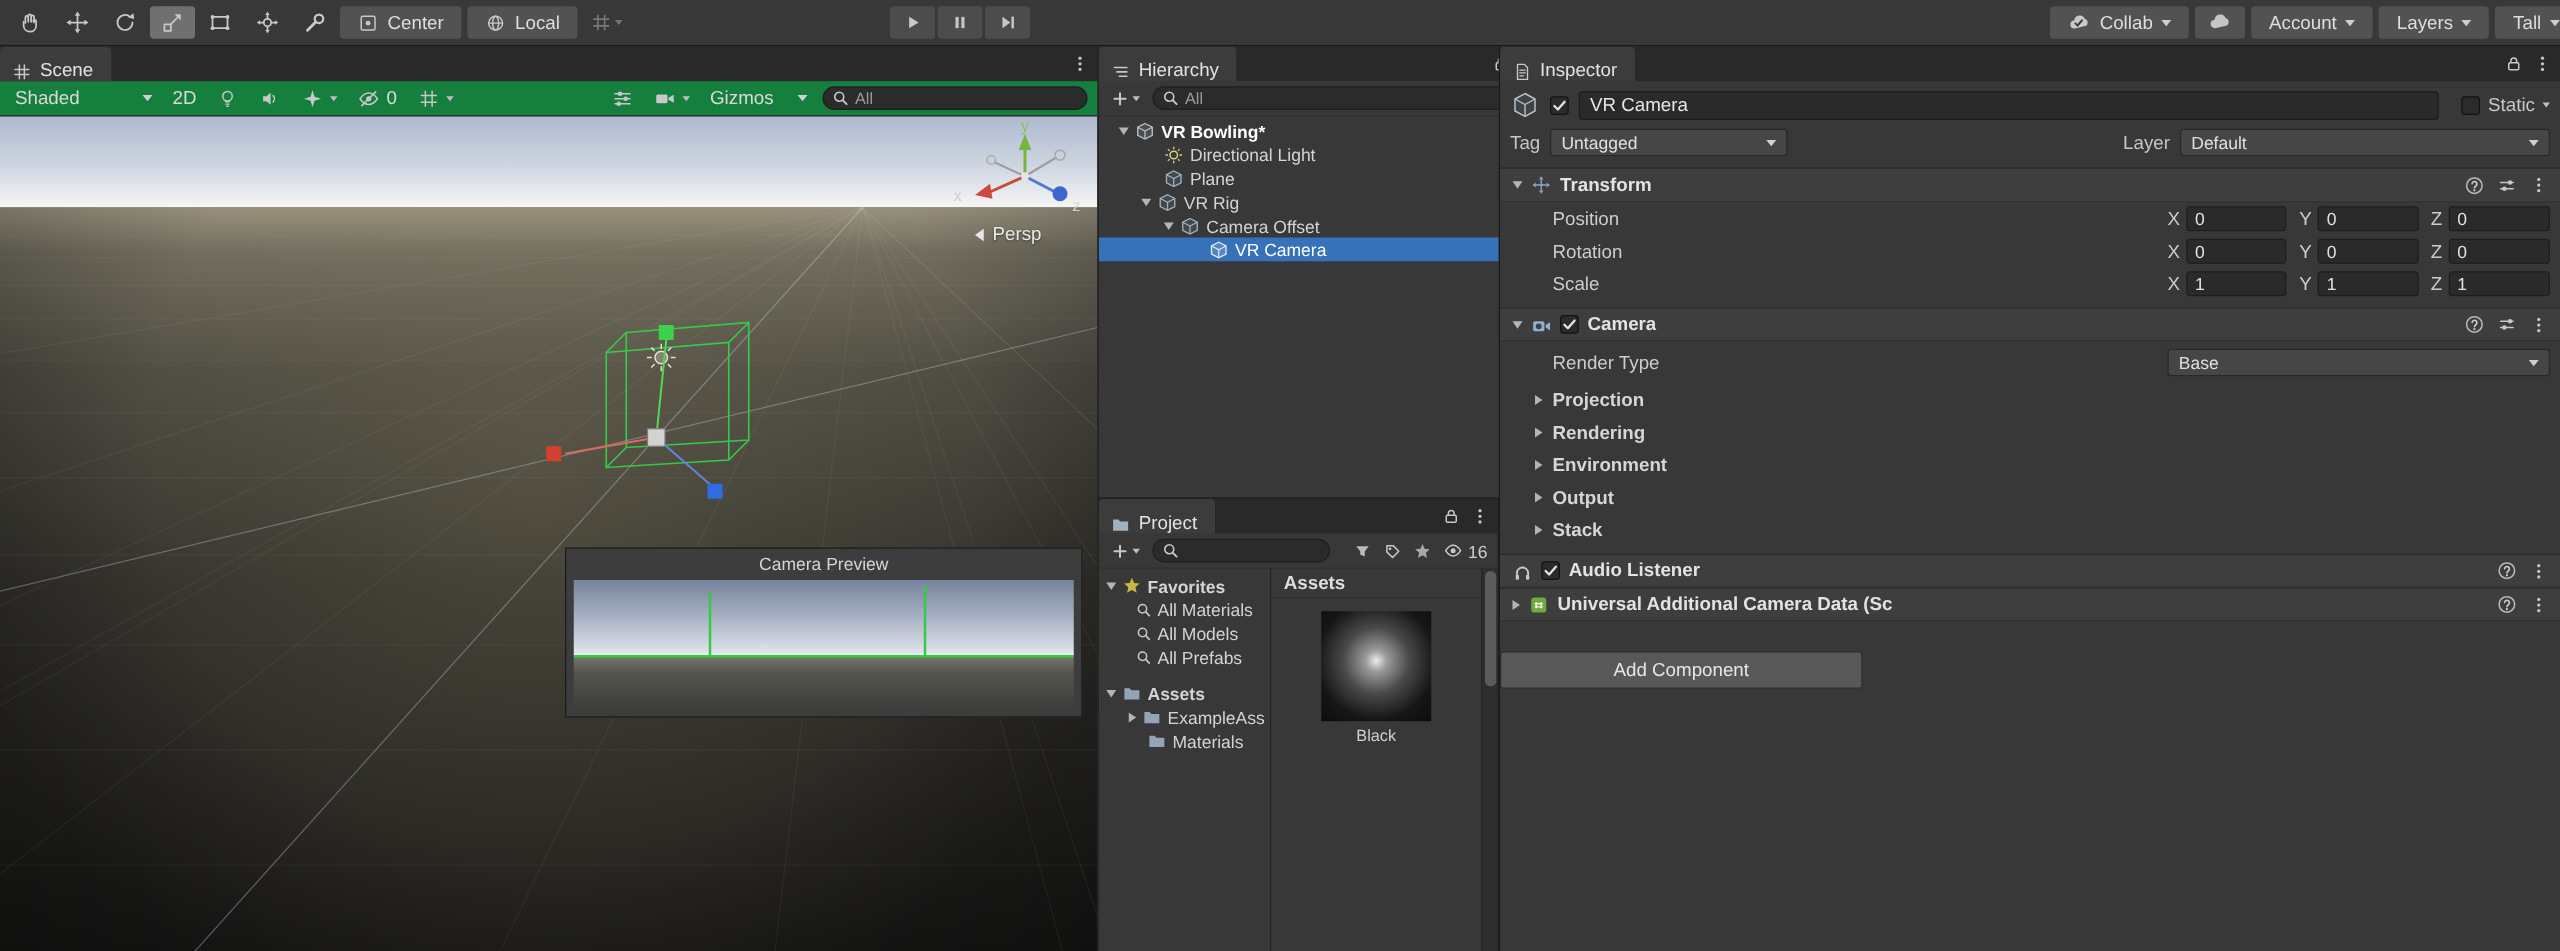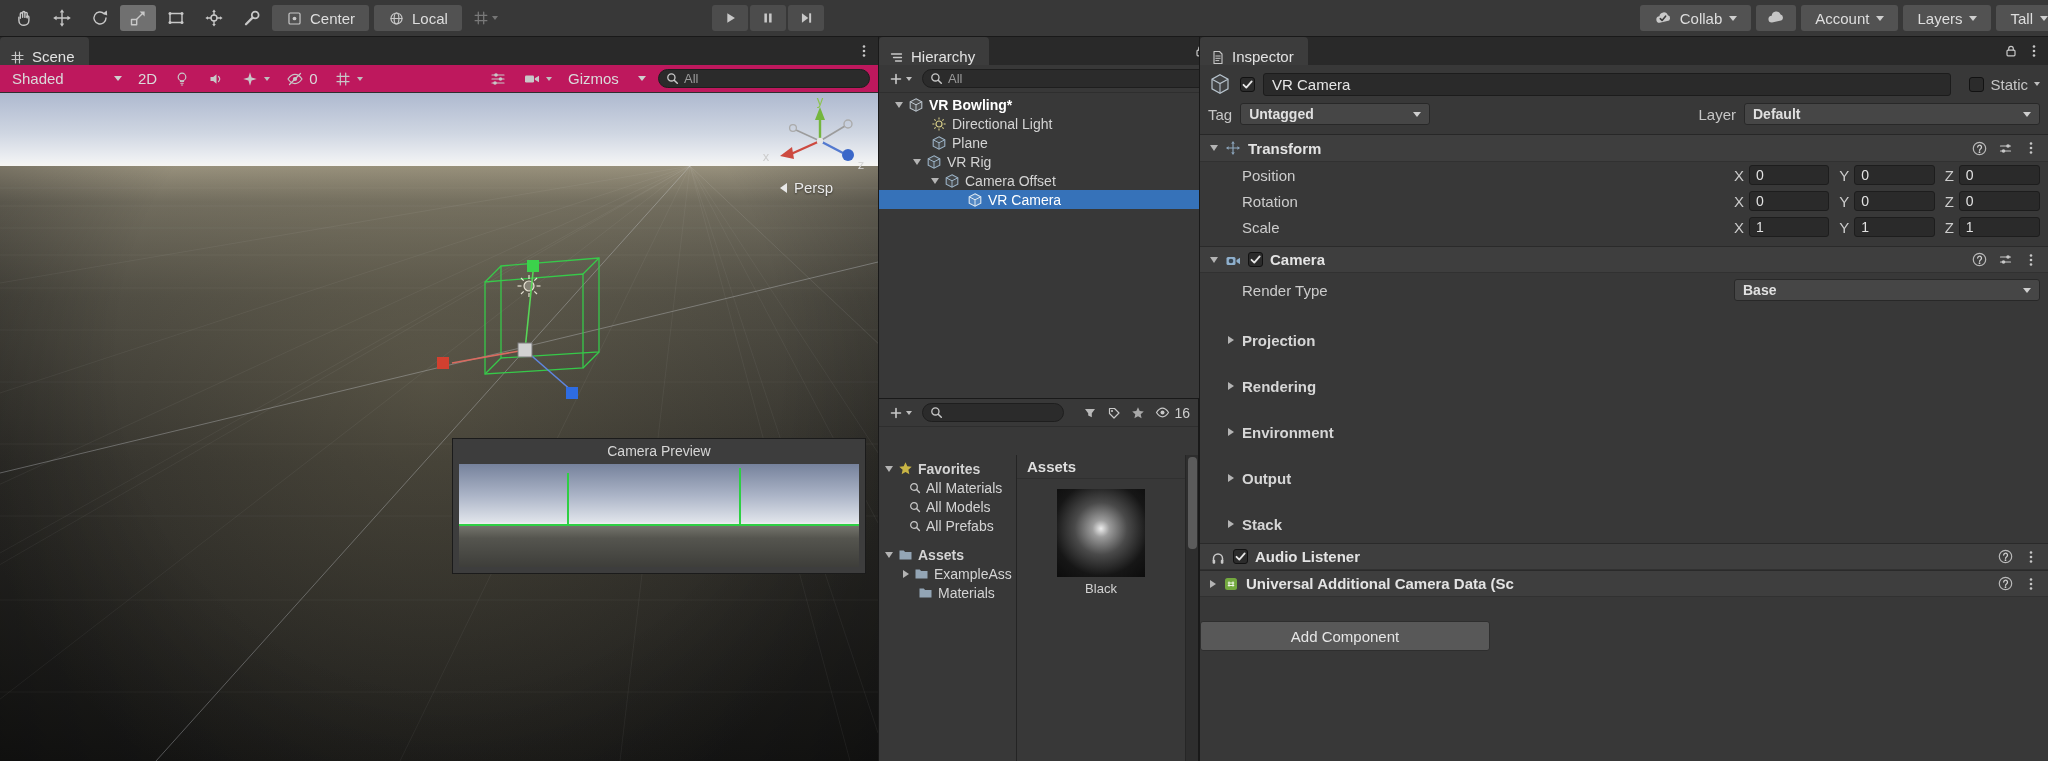--- a/index.html
+++ b/index.html
@@ -39,21 +39,21 @@
   .ptoolbar{height:28px;display:flex;align-items:center;gap:6px;padding:0 6px;background:#383838;border-bottom:1px solid #2e2e2e;}
   .search{height:19px;background:#2b2b2b;border:1px solid #1e1e1e;border-radius:10px;display:flex;align-items:center;gap:5px;padding:0 6px 0 7px;color:#9a9a9a;font-size:13px;}
   .plusbtn{display:flex;align-items:center;gap:3px;padding:0 4px;}
 
   .trow{height:19px;display:flex;align-items:center;gap:5px;color:#d4d4d4;font-size:14px;white-space:nowrap;overflow:hidden;}
   .trow.sel{background:#3672b9;color:#fff;}
   .bold-white{font-weight:bold;color:#fff;}
   .kebab-r{margin-left:auto;margin-right:6px;}
 
   
-  .scenebar{height:28px;display:flex;align-items:center;gap:8px;padding:0 8px;border-bottom:1px solid #2e2e2e;background:#be185d;justify-content:space-between;}
+  .scenebar{height:28px;display:flex;align-items:center;gap:8px;padding:0 8px;border-bottom:1px solid #2e2e2e;background:#15803d;justify-content:space-between;}
   .sbtn{height:22px;display:flex;align-items:center;gap:5px;padding:0 4px;border-radius:3px;color:#dadada;white-space:nowrap;}
   .viewport{position:absolute;left:0;top:56px;width:878px;height:668px;overflow:hidden;}
   .persp{position:absolute;left:780px;top:86px;display:flex;align-items:center;gap:7px;color:#eaeaea;font-size:15px;text-shadow:0 1px 2px rgba(0,0,0,.55);}
 
   .campreview{position:absolute;left:452px;top:345px;width:414px;height:136px;background:#3d3d3d;border:1px solid #1b1b1b;}
   .cp-title{height:24px;display:flex;align-items:center;justify-content:center;color:#d6d6d6;font-size:14px;}
   .cp-img{position:absolute;left:6px;right:6px;top:25px;bottom:6px;overflow:hidden;
     background:linear-gradient(180deg,#76829c 0%,#aab3c6 30%,#dfe3ea 56%,#ecedee 58%,#77776f 59%,#55554f 72%,#3e3e3a 100%);}
   .cp-hline{position:absolute;left:0;right:0;top:58%;height:2px;background:#2ecf44;}
   .cp-v1{position:absolute;left:27%;top:9%;height:49%;width:2px;background:#2ecf44;}
@@ -73,32 +73,32 @@
   .eyecount{display:flex;align-items:center;gap:4px;font-size:14px;color:#cfcfcf;}
 
   
   .insp-body{position:absolute;top:28px;left:0;right:0;bottom:0;}
   .ihdr{padding:5px 8px 7px;border-bottom:1px solid #272727;}
   .ihdr-r1{display:flex;align-items:center;gap:8px;height:28px;}
   .namefield{flex:1;height:23px;background:#2a2a2a;border:1px solid #1c1c1c;border-radius:3px;color:#e6e6e6;padding:0 8px;font:inherit;font-size:15px;min-width:0;}
   .staticgrp{display:flex;align-items:center;gap:6px;margin-left:10px;}
   .ihdr-r2{display:flex;align-items:center;gap:8px;height:26px;margin-top:3px;}
   .ilab{color:#c6c6c6;}
-  .dd{height:22px;background:#464646;border:1px solid #282828;border-radius:3px;display:flex;align-items:center;justify-content:space-between;gap:8px;padding:0 8px;color:#e0e0e0;font-size:14px;font-weight:bold;}
+  .dd{height:22px;background:#464646;border:1px solid #282828;border-radius:3px;display:flex;align-items:center;justify-content:space-between;gap:8px;padding:0 8px;color:#e0e0e0;font-size:14px;}
   .cb{width:15px;height:15px;background:#2b2b2b;border:1px solid #121212;border-radius:3px;display:flex;align-items:center;justify-content:center;flex:none;}
   .comp-header{height:27px;display:flex;align-items:center;gap:7px;padding:0 10px;background:#3e3e3e;border-top:1px solid #2a2a2a;border-bottom:1px solid #313131;}
   .ctitle{font-weight:bold;color:#e3e3e3;font-size:15px;white-space:nowrap;overflow:hidden;}
   .hicons{margin-left:auto;display:flex;align-items:center;gap:11px;flex:none;}
   .prow{height:26px;display:flex;align-items:center;padding:0 8px 0 42px;}
   .plab{width:492px;flex:none;color:#cccccc;}
   .axes{flex:1;display:flex;gap:10px;min-width:0;}
   .axis{flex:1;display:flex;align-items:center;gap:5px;min-width:0;}
   .axl{color:#cccccc;flex:none;}
   .nfield{flex:1;min-width:0;height:20px;background:#2a2a2a;border:1px solid #1d1d1d;border-radius:3px;color:#e2e2e2;padding:0 6px;font:inherit;font-size:14px;}
-  .foldrow{height:26px;display:flex;align-items:center;gap:8px;padding-left:28px;color:#d6d6d6;font-weight:bold;margin-top:20px;}
+  .foldrow{height:26px;display:flex;align-items:center;gap:8px;padding-left:28px;color:#d6d6d6;font-weight:bold;}
   .compgap{height:6px;}
   .addwrap{display:flex;justify-content:flex-start;margin-top:24px;}
   .addbtn{width:290px;height:30px;background:#585858;border:1px solid #2e2e2e;border-radius:3px;display:flex;align-items:center;justify-content:center;color:#e6e6e6;font-size:15px;}
 
   .st{stroke:#c8c8c8;fill:none;stroke-width:1.4;stroke-linecap:round;stroke-linejoin:round;}
   .fl{fill:#c8c8c8;}
 </style>
 </head>
 <body>
 
@@ -611,20 +611,45 @@
               <path d="M8 1.8 13.8 4.8V11.2L8 14.2 2.2 11.2V4.8Z" fill="rgba(255,255,255,0.15)" stroke="#dce8f2" stroke-width="1.1"></path>
               <path d="M2.2 4.8 8 7.8l5.8-3M8 7.8v6.4" fill="none" stroke="#dce8f2" stroke-width="1"></path>
             </svg>
           </span>
         <span>VR Camera</span>
       </div>
     </div>
   </div>
 
   <div class="panel" id="projPanel">
+    <div class="tabstrip">
+      <div class="tab">
+        <span class="ic">
+            <svg width="15" height="15" viewBox="0 0 15 15">
+              <path d="M1.5 3.5h4.2l1.4 1.6h6.4v7.4h-12z" fill="#9fb0bf"></path>
+            </svg>
+          </span>
+        <span>Project</span>
+      </div>
+      <div class="strip-right">
+        <span class="ic">
+            <svg width="14" height="14" viewBox="0 0 14 14">
+              <rect class="st" x="3" y="6.2" width="8" height="5.6" rx="1" style="stroke-width:1.2"></rect>
+              <path class="st" d="M4.7 6V4.6a2.3 2.3 0 014.6 0V6" style="stroke-width:1.2"></path>
+            </svg>
+          </span>
+        <span class="ic">
+            <svg width="14" height="14" viewBox="0 0 14 14">
+              <circle class="fl" cx="7" cy="2.5" r="1.3"></circle>
+              <circle class="fl" cx="7" cy="7" r="1.3"></circle>
+              <circle class="fl" cx="7" cy="11.5" r="1.3"></circle>
+            </svg>
+          </span>
+      </div>
+    </div>
     <div class="ptoolbar">
       <div class="plusbtn">
         <span class="ic">
             <svg width="14" height="14" viewBox="0 0 14 14">
               <path class="st" d="M7 2.5v9M2.5 7h9" style="stroke-width:1.6"></path>
             </svg>
           </span>
         <span class="car-sm"></span>
       </div>
       <div class="search" style="width:142px;">

